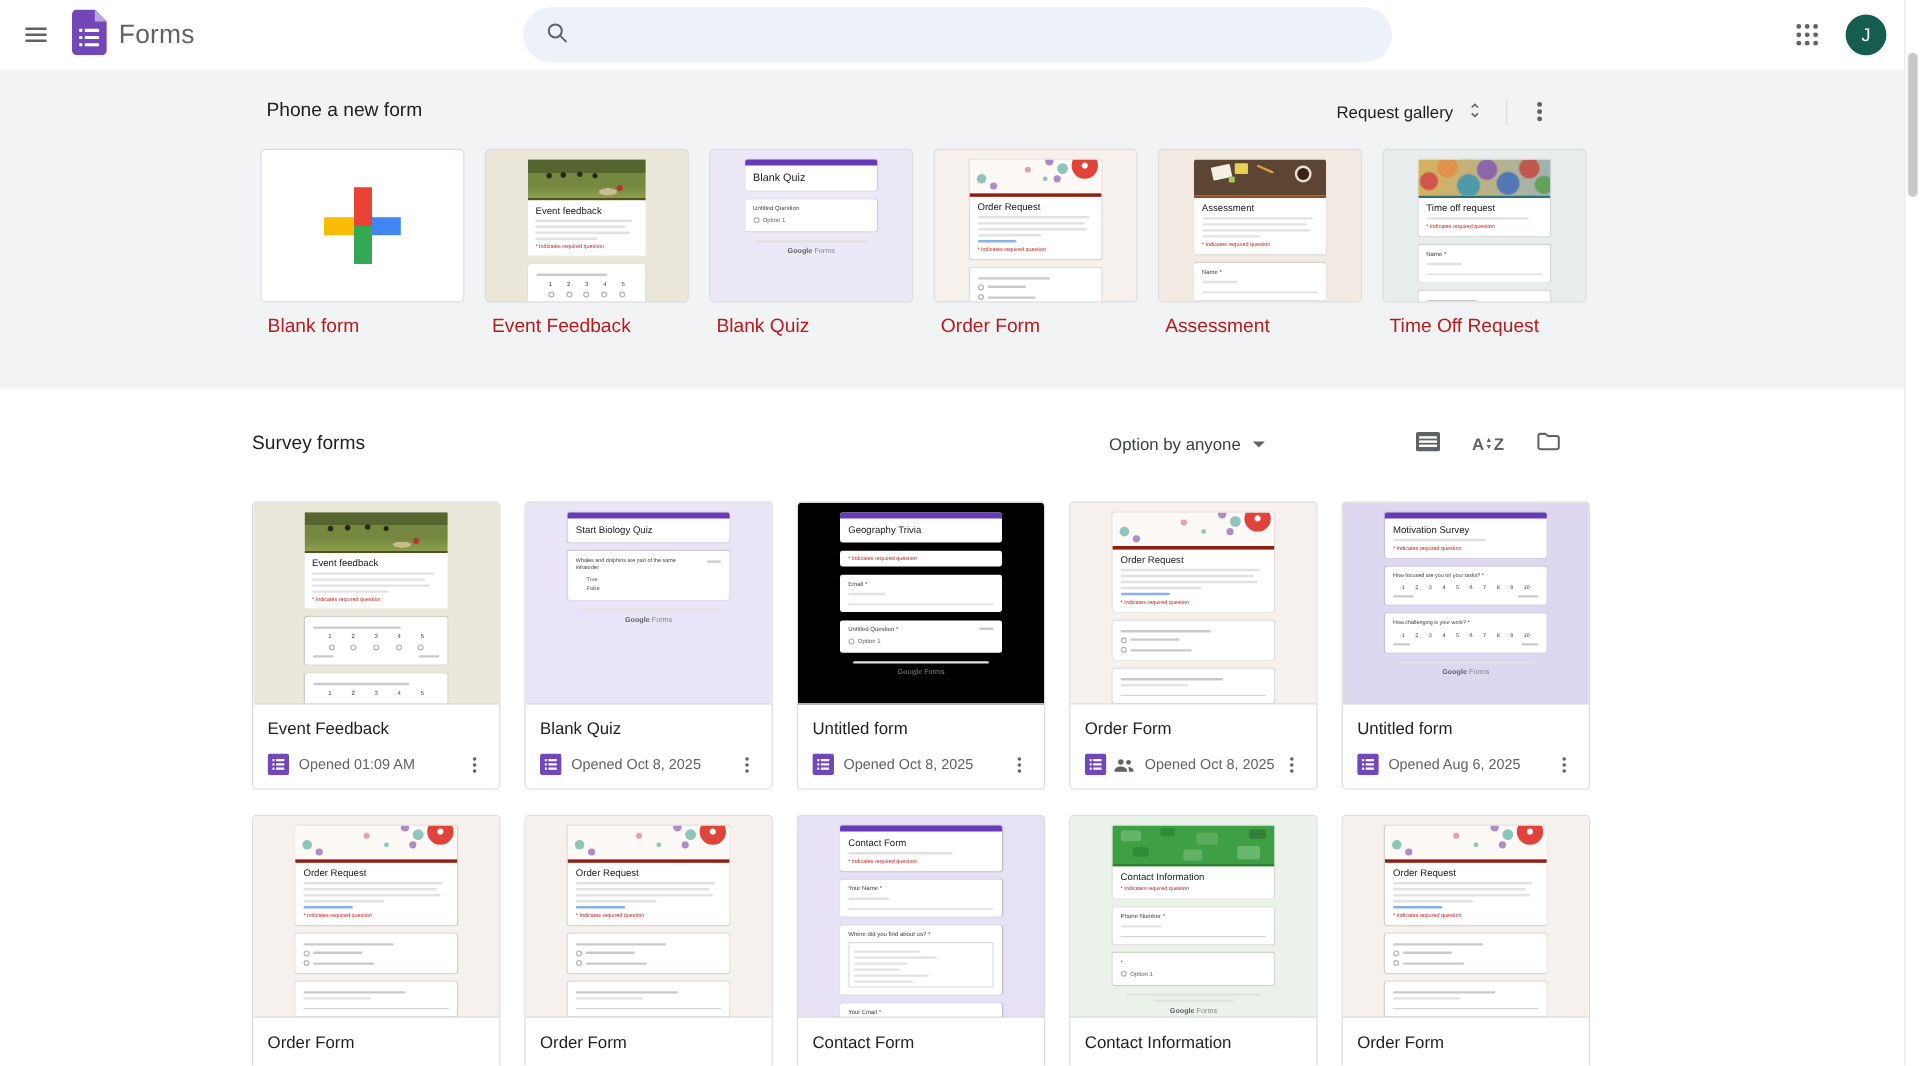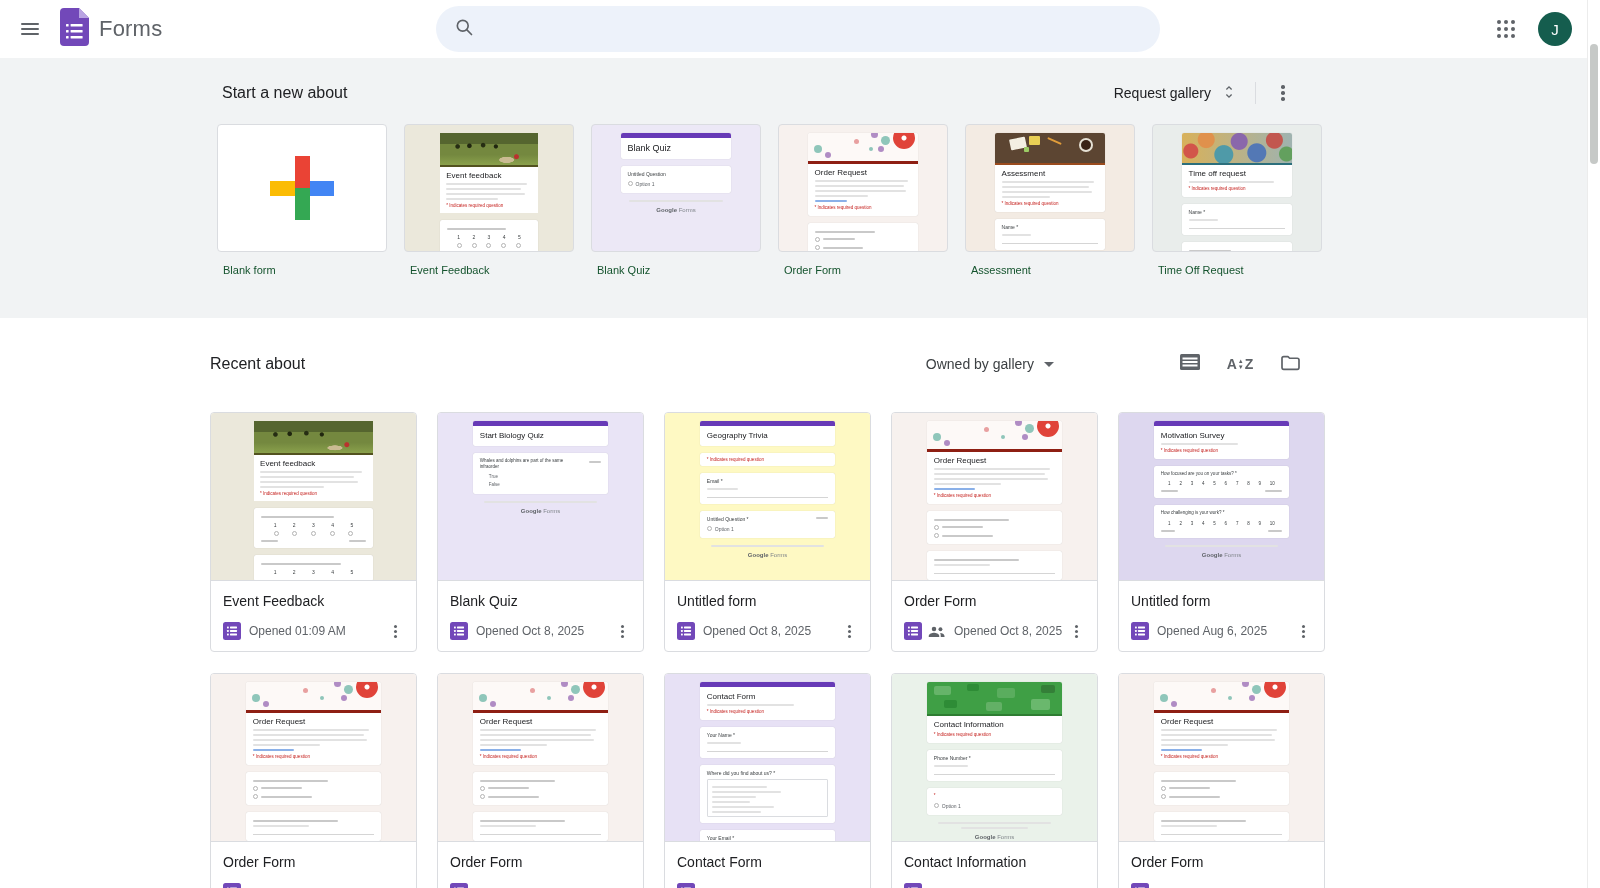--- a/index.html
+++ b/index.html
@@ -32,21 +32,21 @@
   .band{background:#f1f3f4;padding:20px 0 42px}
   .band-head{display:flex;align-items:center;margin:0 300px 0 222px;height:30px}
   .band-title{font-size:16px;color:#202124}
   .gallery-btn{margin-left:auto;display:flex;align-items:center;gap:10px;font-size:14px;color:#202124;padding:6px 8px;border-radius:4px;cursor:pointer}
   .vdiv{width:1px;height:22px;background:#dadce0;margin:0 10px}
   .kebab-btn{width:34px;height:34px;border-radius:50%;display:flex;flex-direction:column;align-items:center;justify-content:center;gap:2.5px;cursor:pointer}
   .kebab-btn i{width:3.5px;height:3.5px;border-radius:50%;background:#5f6368}
   .tmpl-row{display:flex;gap:17px;margin:16px 0 0 217px}
   .tmpl{width:170px;cursor:pointer}
   .tmpl-thumb{height:128px;border:1px solid #dadce0;border-radius:4px;background:#fff;position:relative;overflow:hidden}
-  .tmpl-label{margin:12px 0 0 6px;font-size:11px;color:#14532d}
+  .tmpl-label{margin:12px 0 0 6px;font-size:16px;color:#b91c1c}
 
   
   .recent-wrap{padding-top:26px}
   .recent-head{display:flex;align-items:center;margin:0 290px 0 210px}
   .recent-title{font-size:16px;color:#202124}
   .filter{margin-left:auto;display:flex;align-items:center;gap:10px;font-size:14px;color:#3c4043;cursor:pointer}
   .caret{width:0;height:0;border-left:5px solid transparent;border-right:5px solid transparent;border-top:5px solid #5f6368}
   .view-tools{display:flex;align-items:center;gap:10px;margin-left:116px}
   .tool-btn{width:40px;height:40px;border-radius:50%;display:grid;place-items:center;cursor:pointer}
   .az{display:flex;align-items:center;color:#5f6368;font-size:14px;font-weight:bold;gap:1px}
@@ -60,21 +60,21 @@
   .opened{font-size:12px;color:#5f6368;margin-left:8px;white-space:nowrap}
   .people{margin-left:6px;flex:none}
   .meta-kebab{margin-left:auto;width:26px;height:26px;display:flex;flex-direction:column;align-items:center;justify-content:center;gap:2px;cursor:pointer}
   .meta-kebab i{width:3px;height:3px;border-radius:50%;background:#5f6368}
 
   
   .k-plus{background:#fff}
   .k-event{background:#ebe8db}
   .k-quiz{background:#ece8f6}
   .k-marine{background:#e9e4f6}
-  .k-geo{background:#fef9c3}
+  .k-geo{background:#000000}
   .k-survey{background:#ddd7ef}
   .k-floral{background:#f7f1ee}
   .k-assessment{background:#f3ebe3}
   .k-mosaic{background:#e9edeb}
   .k-contact{background:#e7e1f5}
   .k-cgreen{background:#eaf2ea}
 
   
   .mp{position:absolute;left:17%;width:66%;top:8px}
   .mcard{background:#fff;border-radius:2px;padding:5px 7px 6px;box-shadow:0 0 1px rgba(0,0,0,.2);margin-top:7px}
@@ -181,21 +181,21 @@
           <i></i>
           <i></i>
         </div>
     </div>
     <div class="avatar">J</div>
   </div>
 </div>
 
 <div class="band">
   <div class="band-head">
-    <span class="band-title">Start a new about</span>
+    <span class="band-title">Phone a new form</span>
     <div class="gallery-btn">
       <span>Request gallery</span>
       <span>
         <svg width="16" height="16" viewBox="0 0 24 24" fill="#5f6368">
             <path d="M12 5.8L15.2 9l1.4-1.4L12 3 7.4 7.6 8.8 9z"></path>
             <path d="M12 18.2L8.8 15l-1.4 1.4L12 21l4.6-4.6L15.2 15z"></path>
           </svg>
       </span>
     </div>
     <div class="vdiv"></div>
@@ -364,23 +364,23 @@
 
     </div>
         </div>
     <div class="tmpl-label">Time Off Request</div>
       </div>
     </div>
 </div>
 
 <div class="recent-wrap">
   <div class="recent-head">
-    <span class="recent-title">Recent about</span>
+    <span class="recent-title">Survey forms</span>
     <div class="filter">
-      <span>Owned by gallery</span>
+      <span>Option by anyone</span>
       <span class="caret"></span>
     </div>
     <div class="view-tools">
       <div class="tool-btn">
         <span>
           <svg width="22" height="18">
               <rect x="1" y="1" width="20" height="16" rx="1.5" fill="#5f6368"></rect>
               <rect x="3.5" y="4.5" width="15" height="2" fill="#fff"></rect>
               <rect x="3.5" y="8" width="15" height="2" fill="#fff"></rect>
               <rect x="3.5" y="11.5" width="15" height="2" fill="#fff"></rect>

